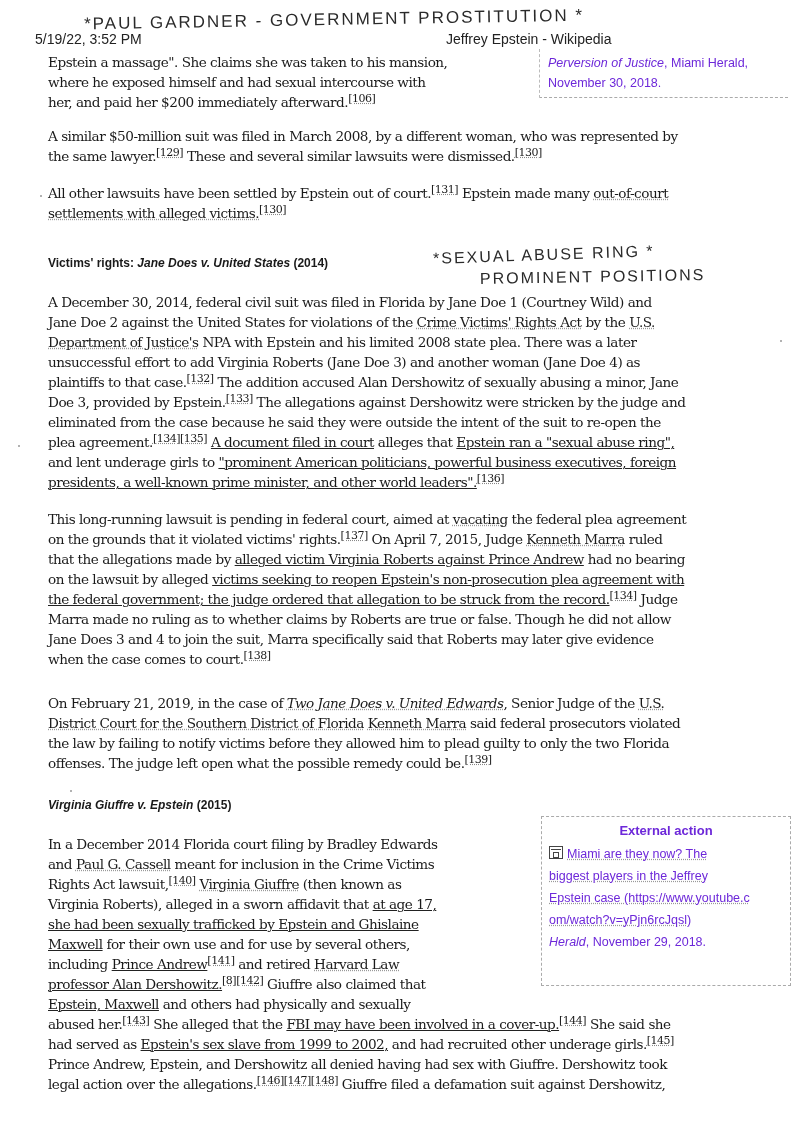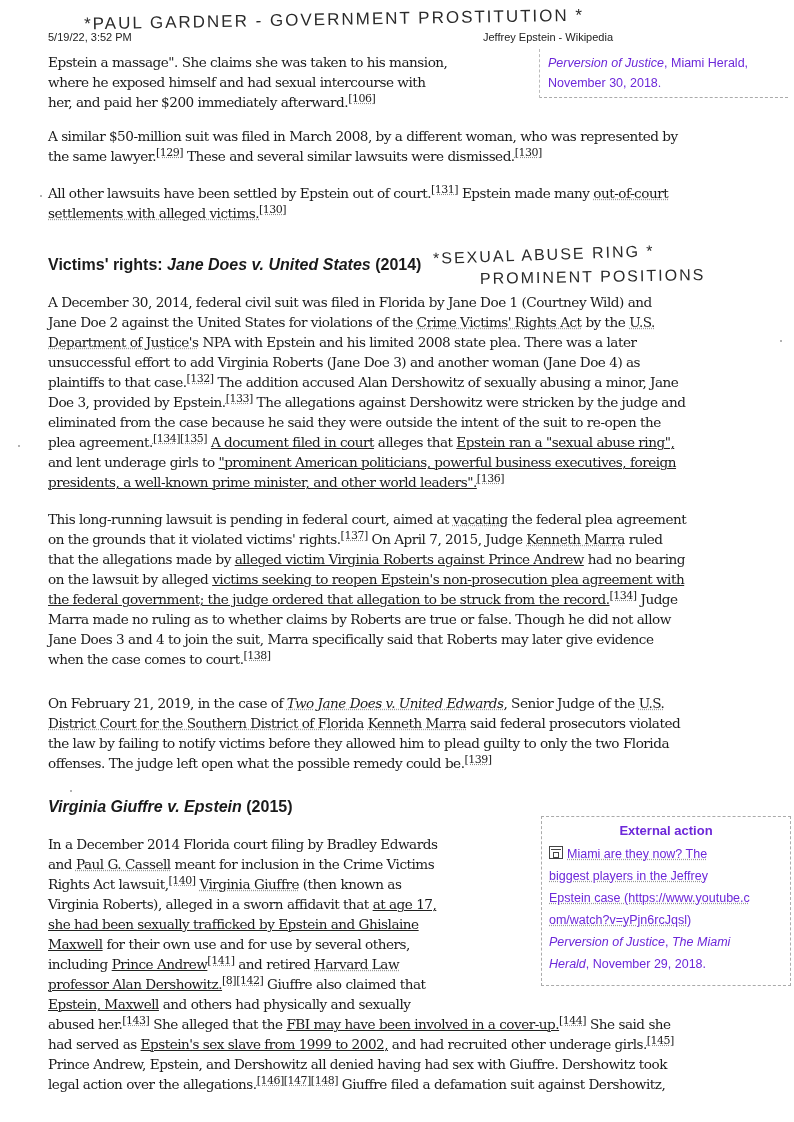--- a/index.html
+++ b/index.html
@@ -2,25 +2,25 @@
 <html><head>
 <meta charset="utf-8">
 <style>
   html, body { margin: 0; padding: 0; background: #ffffff; }
   body {
     width: 794px; height: 1122px; position: relative; overflow: hidden;
     font-family: "DejaVu Serif", serif;
     color: #1a1a1a;
   }
   .page-header {
-    position: absolute; left: 46px; top: 20px; width: 740px; height: 24px;
-    font-family: "Liberation Sans", sans-serif; font-size: 11px; color: #222;
+    position: absolute; left: 33px; top: 20px; width: 740px; height: 24px;
+    font-family: "Liberation Sans", sans-serif; font-size: 14px; color: #222;
   }
   .hdr-date { position: absolute; left: 2px; top: 11px; }
-  .hdr-title { position: absolute; left: 413px; top: 11px; margin-left: 24px; }
+  .hdr-title { position: absolute; left: 413px; top: 11px; }
   .handwriting {
     font-family: "Liberation Sans", sans-serif;
     font-weight: normal; color: #2a2a2a; letter-spacing: 2px;
     position: absolute;
   }
   .hw-top { left: 84px; top: 10px; font-size: 17px; transform: rotate(-1deg); }
   .hw-side1 { left: 433px; top: 246px; font-size: 16px; transform: rotate(-2deg); }
   .hw-side2 { left: 480px; top: 268px; font-size: 16px; transform: rotate(-1deg); }
 
   .para {
@@ -46,21 +46,21 @@
   .box-top { left: 505px; top: 49px; width: 232px; height: 40px; border-top: none; border-right: none; border-left: 1px dashed #bbb; }
   .box-video { left: 507px; top: 816px; width: 234px; height: 160px; padding: 4px 7px; }
   .box-video .vtitle { text-align: center; font-weight: bold; font-size: 13px; line-height: 20px; margin-bottom: 2px; }
   .box-video .vline { display: block; line-height: 22px; white-space: nowrap; }
   .film-icon { display: inline-block; width: 12px; height: 11px; border: 1px solid #444; margin-right: 4px; vertical-align: -1px; position: relative; }
   .film-icon::before { content: ""; position: absolute; left: 1px; right: 1px; top: 2px; height: 1px; background: #444; }
   .film-icon::after { content: ""; position: absolute; left: 3px; top: 5px; width: 4px; height: 4px; border: 1px solid #444; }
 
   .section-heading {
     position: absolute; left: 48px;
-    font-family: "Liberation Sans", sans-serif; font-weight: bold; font-size: 16px; color: #1a1a1a;
+    font-family: "Liberation Sans", sans-serif; font-weight: bold; font-size: 12px; color: #1a1a1a;
   }
   .section-heading i { font-style: italic; }
   .h-victims { top: 256px; }
   .h-giuffre { top: 798px; }
   .stray-mark { position: absolute; width: 2px; height: 2px; background: #999; border-radius: 1px; }
 </style>
 </head>
 <body>
 
 <div class="page-header">
@@ -149,20 +149,19 @@
   <span class="line">Prince Andrew, Epstein, and Dershowitz all denied having had sex with Giuffre. Dershowitz took</span>
   <span class="line"><span>legal action over the allegations.</span><sup class="ref">[146]</sup><sup class="ref">[147]</sup><sup class="ref">[148]</sup><span> Giuffre filed a defamation suit against Dershowitz,</span></span>
 </div>
 
 <div class="sidebar-box box-video">
   <div class="vtitle">External action</div>
   <span class="vline"><span class="film-icon"></span><span class="link">Miami are they now? The</span></span>
   <span class="vline link">biggest players in the Jeffrey</span>
   <span class="vline link">Epstein case (https://www.youtube.c</span>
   <span class="vline link">om/watch?v=yPjn6rcJqsl)</span>
-  <span class="vline"><i>Perversion of Justice</i><span>, </span><i>The Miami</i></span>
   <span class="vline"><i>Herald</i><span>, November 29, 2018.</span></span>
 </div>
 
 <div class="stray-mark" style="left:40px; top:195px;"></div>
 <div class="stray-mark" style="left:780px; top:340px;"></div>
 <div class="stray-mark" style="left:18px; top:445px;"></div>
 <div class="stray-mark" style="left:70px; top:790px;"></div>
 
 </body></html>

